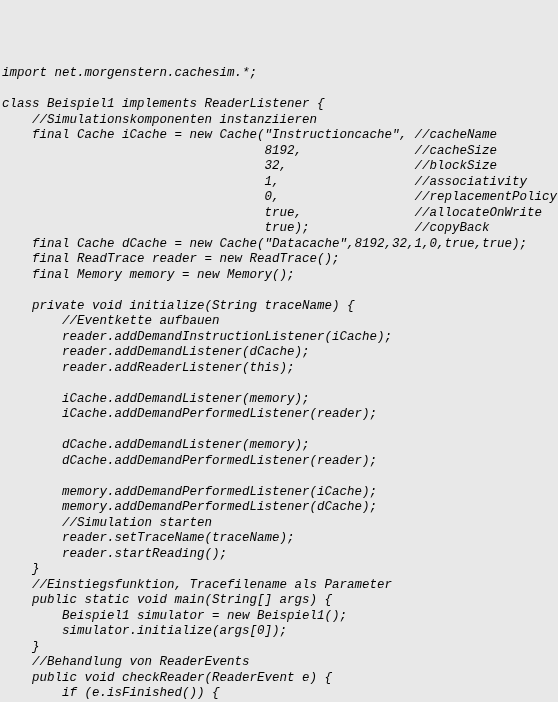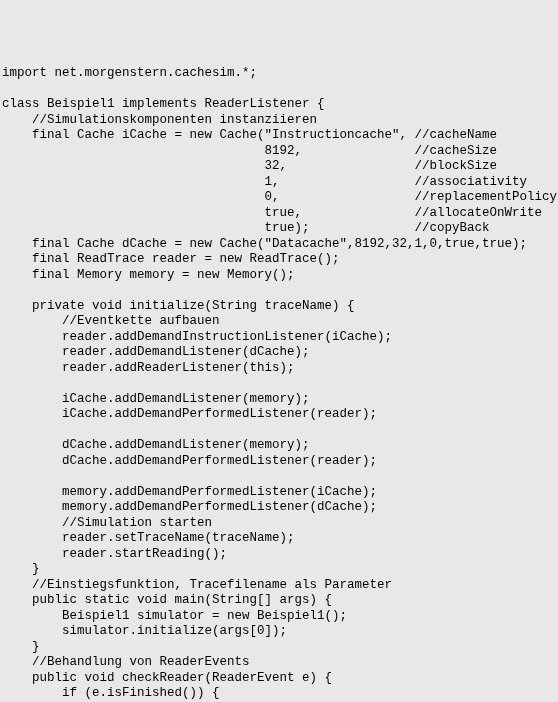--- a/index.html
+++ b/index.html
@@ -12,20 +12,21 @@
     font-family: "Courier New", Courier, monospace;
     font-size: 12.5px;
     line-height: 1.24;
     color: #000;
     padding: 4px 2px;
     white-space: pre;
     width: 558px;
   }
   .code-line {
     white-space: pre;
+    font-style: italic;
   }
 </style>
 </head>
 <body>
 
 
 
 <div id="code-container"><div class="code-line">import net.morgenstern.cachesim.*;</div><div class="code-line">&nbsp;</div><div class="code-line">class Beispiel1 implements ReaderListener {</div><div class="code-line">    //Simulationskomponenten instanziieren</div><div class="code-line">    final Cache iCache = new Cache("Instructioncache", //cacheName</div><div class="code-line">                                   8192,               //cacheSize</div><div class="code-line">                                   32,                 //blockSize</div><div class="code-line">                                   1,                  //associativity</div><div class="code-line">                                   0,                  //replacementPolicy</div><div class="code-line">                                   true,               //allocateOnWrite</div><div class="code-line">                                   true);              //copyBack</div><div class="code-line">    final Cache dCache = new Cache("Datacache",8192,32,1,0,true,true);</div><div class="code-line">    final ReadTrace reader = new ReadTrace();</div><div class="code-line">    final Memory memory = new Memory();</div><div class="code-line">&nbsp;</div><div class="code-line">    private void initialize(String traceName) {</div><div class="code-line">        //Eventkette aufbauen</div><div class="code-line">        reader.addDemandInstructionListener(iCache);</div><div class="code-line">        reader.addDemandListener(dCache);</div><div class="code-line">        reader.addReaderListener(this);</div><div class="code-line">&nbsp;</div><div class="code-line">        iCache.addDemandListener(memory);</div><div class="code-line">        iCache.addDemandPerformedListener(reader);</div><div class="code-line">&nbsp;</div><div class="code-line">        dCache.addDemandListener(memory);</div><div class="code-line">        dCache.addDemandPerformedListener(reader);</div><div class="code-line">&nbsp;</div><div class="code-line">        memory.addDemandPerformedListener(iCache);</div><div class="code-line">        memory.addDemandPerformedListener(dCache);</div><div class="code-line">        //Simulation starten</div><div class="code-line">        reader.setTraceName(traceName);</div><div class="code-line">        reader.startReading();</div><div class="code-line">    }</div><div class="code-line">    //Einstiegsfunktion, Tracefilename als Parameter</div><div class="code-line">    public static void main(String[] args) {</div><div class="code-line">        Beispiel1 simulator = new Beispiel1();</div><div class="code-line">        simulator.initialize(args[0]);</div><div class="code-line">    }</div><div class="code-line">    //Behandlung von ReaderEvents</div><div class="code-line">    public void checkReader(ReaderEvent e) {</div><div class="code-line">        if (e.isFinished()) {</div><div class="code-line">            iCache.printStatistic(dCache); //Kombinierte Statistikausgabe</div></div>
 
 

